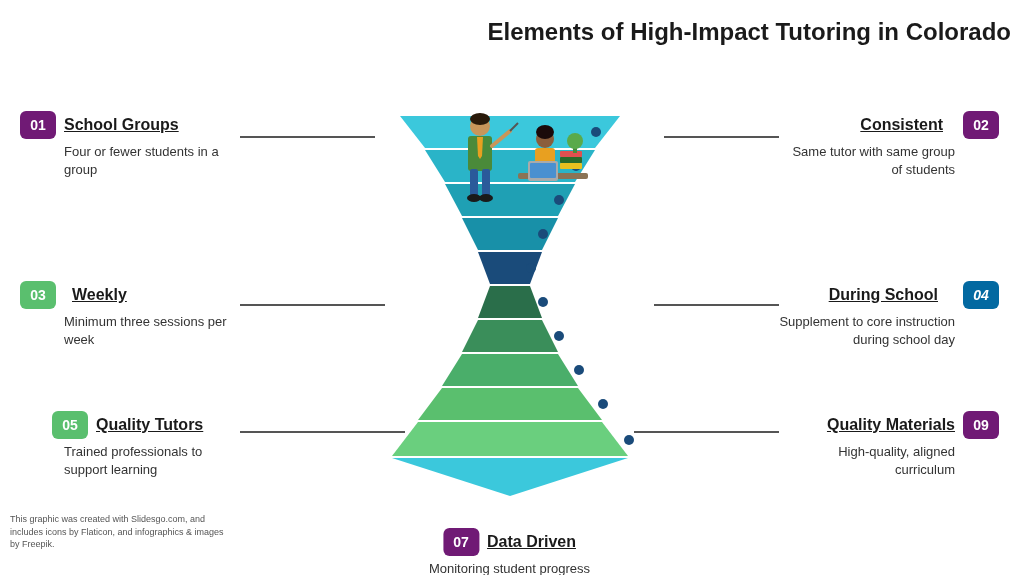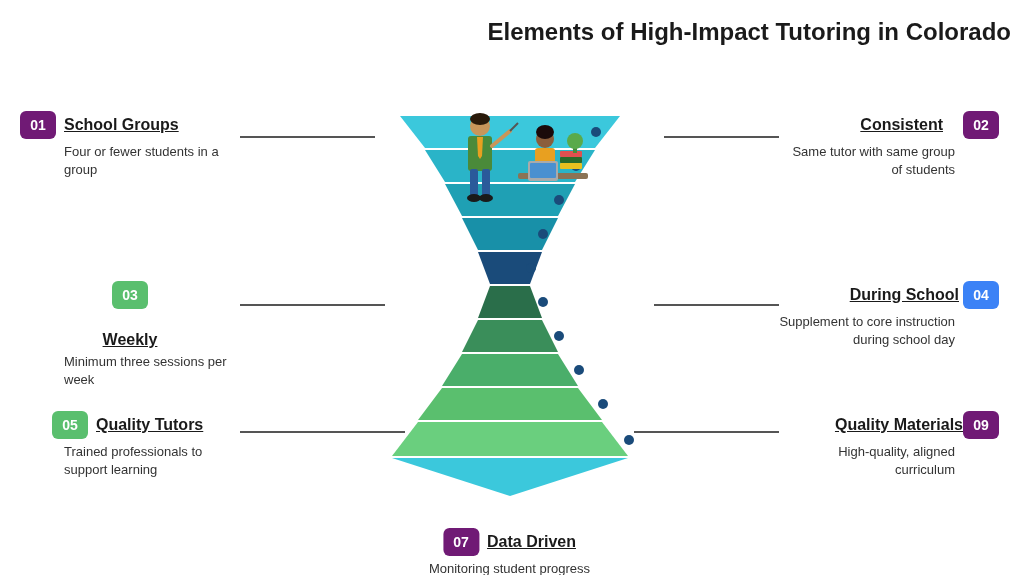--- a/index.html
+++ b/index.html
@@ -34,21 +34,21 @@
       align-items: center;
       justify-content: center;
       font-weight: bold;
       font-size: 14px;
       color: white;
       flex-shrink: 0;
     }
 
     .badge-teal { background: #701a75; }
     .badge-green { background: #5abf6e; }
-    .badge-dark { background: #3b82f6; }
+    .badge-dark { background: #0369a1; font-style: italic; }
 
     .item-title {
       font-weight: bold;
       font-size: 16px;
       color: #1a1a1a;
       text-decoration: underline;
     }
 
     .item-desc {
       font-size: 13px;
@@ -172,61 +172,62 @@
     <div class="item-header" style="display:flex; align-items:center; justify-content:flex-end; gap:20px; margin-bottom:4px;">
       <span class="item-title">Consistent</span>
       <div class="badge badge-teal">02</div>
     </div>
     <div class="item-desc" style="padding-right:44px;">Same tutor with same group of students</div>
   </div>
 
   <div style="position:absolute; right:240px; top:80px; width:115px; height:1.5px; background:#555; border-top:1.5px solid #555;"></div>
 
   <div style="position:absolute; left:20px; top:225px; width:220px;">
-    <div class="item-header" style="display:flex; align-items:center; gap:22px; margin-bottom:4px;flex-direction:column;">
+    <div class="item-header" style="display:flex; align-items:center; gap:16px; margin-bottom:4px;">
       <div class="badge badge-green">03</div>
       <span class="item-title">Weekly</span>
     </div>
     <div class="item-desc" style="padding-left:44px;">Minimum three sessions per week</div>
   </div>
 
   <div style="position:absolute; left:240px; top:248px; width:145px; height:1.5px; background:#555; border-top:1.5px solid #555;"></div>
 
   <div style="position:absolute; right:20px; top:225px; width:220px; text-align:right;">
-    <div class="item-header" style="display:flex; align-items:center; justify-content:flex-end; gap:4px; margin-bottom:4px;">
+    <div class="item-header" style="display:flex; align-items:center; justify-content:flex-end; gap:25px; margin-bottom:4px;">
       <span class="item-title">During School</span>
       <div class="badge badge-dark">04</div>
     </div>
     <div class="item-desc" style="padding-right:44px;">Supplement to core instruction during school day</div>
   </div>
 
   <div style="position:absolute; right:240px; top:248px; width:125px; height:1.5px; background:#555; border-top:1.5px solid #555;"></div>
 
   <div style="position:absolute; left:20px; top:355px; width:220px;">
     <div class="item-header" style="display:flex; align-items:center; gap:8px; margin-bottom:4px;padding-left:32px;">
       <div class="badge badge-green">05</div>
       <span class="item-title">Quality Tutors</span>
     </div>
     <div class="item-desc" style="padding-left:44px;">Trained professionals to support learning</div>
   </div>
 
   <div style="position:absolute; left:240px; top:375px; width:165px; height:1.5px; background:#555; border-top:1.5px solid #555;"></div>
 
   <div style="position:absolute; right:20px; top:355px; width:220px; text-align:right;">
-    <div class="item-header" style="display:flex; align-items:center; justify-content:flex-end; margin-bottom:4px;">
+    <div class="item-header" style="display:flex; align-items:center; justify-content:flex-end; gap:8px; margin-bottom:4px;">
       <span class="item-title">Quality Materials</span>
       <div class="badge badge-teal">09</div>
     </div>
     <div class="item-desc" style="padding-right:44px;">High-quality, aligned curriculum</div>
   </div>
 
   <div style="position:absolute; right:240px; top:375px; width:145px; height:1.5px; background:#555; border-top:1.5px solid #555;"></div>
 
   <div style="position:absolute; left:50%; transform:translateX(-50%); top:472px; text-align:center;">
     <div class="item-header" style="display:flex; align-items:center; justify-content:center; gap:8px; margin-bottom:4px;">
       <div class="badge badge-teal">07</div>
       <span class="item-title">Data Driven</span>
     </div>
     <div class="item-desc">Monitoring student progress</div>
   </div>
 
+  <div class="footer-note">This graphic was created with Slidesgo.com, and includes icons by Flaticon, and infographics &amp; images by Freepik.</div>
 
 </div>
 
 </body></html>

